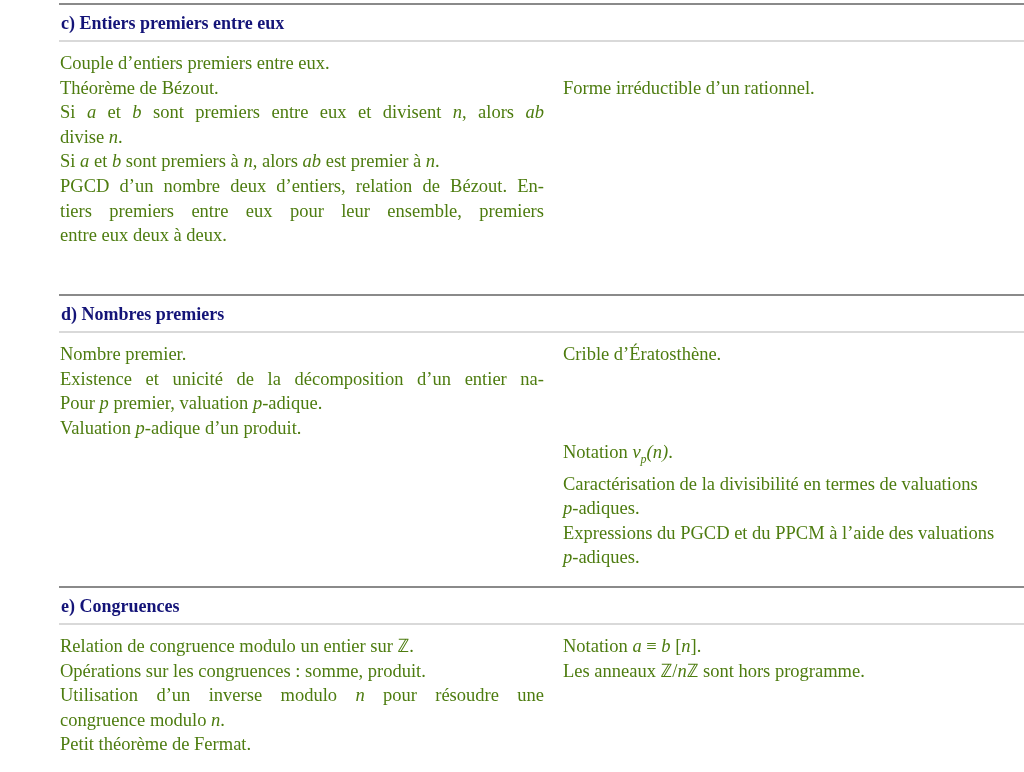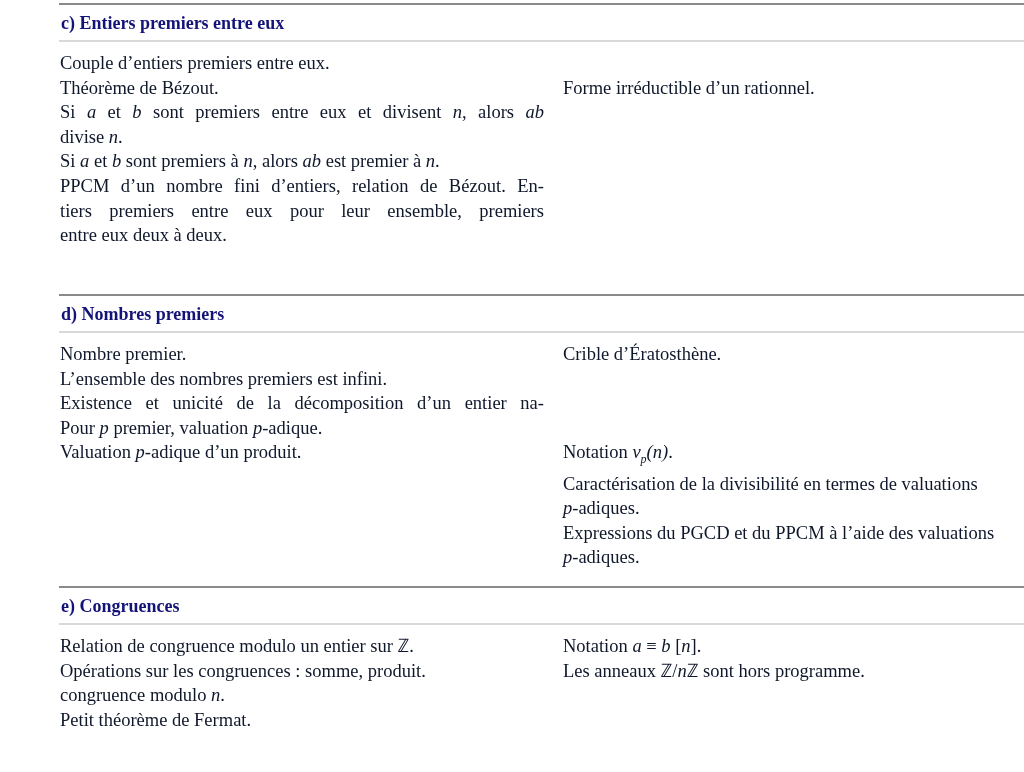--- a/index.html
+++ b/index.html
@@ -15,59 +15,58 @@
       font-family: "Liberation Serif", serif;
       font-weight: bold; font-size: 18px; color: #141478;
       padding-left: 2px;
     }
     .rule-sub { height: 2px; background: #d9d9d9; }
     .cols { position: relative; }
     .col-left { position: absolute; left: 1px; top: 0; width: 484px; }
     .col-right { position: absolute; left: 504px; top: 0; width: 482px; }
     .line {
       font-family: "Liberation Serif", serif;
-      font-size: 18.5px; line-height: 24.6px; white-space: nowrap; color: #0f172a;
+      font-size: 18.5px; line-height: 24.6px; white-space: nowrap; color: #4d7c0f;
     }
     .justify { text-align: justify; text-align-last: justify; white-space: normal; }
     i { font-style: italic; }
     .spacer { height: 24.6px; }
   </style>
 </head>
 <body>
 
 <div class="section" style="top:3px;">
   <div class="rule-top"></div>
   <div class="heading">c) Entiers premiers entre eux</div>
   <div class="rule-sub"></div>
   <div class="cols" style="top:9px;">
     <div class="col-left">
       <div class="line">Couple d’entiers premiers entre eux.</div>
       <div class="line">Théorème de Bézout.</div>
       <div class="line justify">Si <i>a</i> et <i>b</i> sont premiers entre eux et divisent <i>n</i>, alors <i>ab</i></div>
       <div class="line">divise <i>n</i>.</div>
       <div class="line">Si <i>a</i> et <i>b</i> sont premiers à <i>n</i>, alors <i>ab</i> est premier à <i>n</i>.</div>
-      <div class="line justify">PPCM d’un nombre fini d’entiers, relation de Bézout. En-</div>
+      <div class="line justify">PGCD d’un nombre deux d’entiers, relation de Bézout. En-</div>
       <div class="line justify">tiers premiers entre eux pour leur ensemble, premiers</div>
       <div class="line">entre eux deux à deux.</div>
     </div>
     <div class="col-right">
       <div class="spacer"></div>
       <div class="line">Forme irréductible d’un rationnel.</div>
     </div>
   </div>
 </div>
 
 <div class="section" style="top:294px;">
   <div class="rule-top"></div>
   <div class="heading">d) Nombres premiers</div>
   <div class="rule-sub"></div>
   <div class="cols" style="top:9px;">
     <div class="col-left">
       <div class="line">Nombre premier.</div>
-      <div class="line">L’ensemble des nombres premiers est infini.</div>
       <div class="line justify">Existence et unicité de la décomposition d’un entier na-</div>
       <div class="line">Pour <i>p</i> premier, valuation <i>p</i>-adique.</div>
       <div class="line">Valuation <i>p</i>-adique d’un produit.</div>
     </div>
     <div class="col-right">
       <div class="line">Crible d’Ératosthène.</div>
       <div class="spacer"></div>
       <div class="spacer"></div>
       <div class="spacer"></div>
       <div class="line">Notation <i>v</i><sub style="font-size:12px;"><i>p</i></sub><span style="font-style:italic;">(n)</span>.</div>
@@ -80,20 +79,21 @@
 </div>
 
 <div class="section" style="top:586px;">
   <div class="rule-top"></div>
   <div class="heading">e) Congruences</div>
   <div class="rule-sub"></div>
   <div class="cols" style="top:9px;">
     <div class="col-left">
       <div class="line">Relation de congruence modulo un entier sur ℤ.</div>
       <div class="line">Opérations sur les congruences : somme, produit.</div>
+      <div class="line justify">Utilisation d’un inverse modulo <i>n</i> pour résoudre une</div>
       <div class="line">congruence modulo <i>n</i>.</div>
       <div class="line">Petit théorème de Fermat.</div>
     </div>
     <div class="col-right">
       <div class="line">Notation <i>a</i> <span>≡</span> <i>b</i> <span>[</span><i>n</i><span>]</span>.</div>
       <div class="line">Les anneaux <span>ℤ</span><span>/</span><i>n</i><span>ℤ</span> sont hors programme.</div>
     </div>
   </div>
 </div>
 

